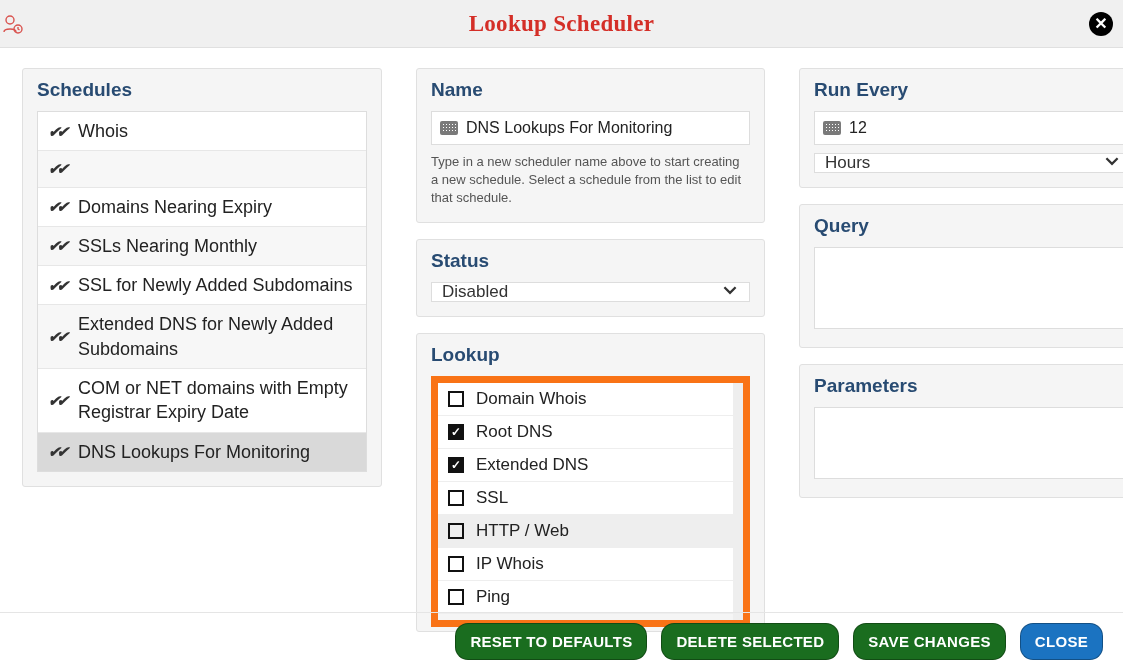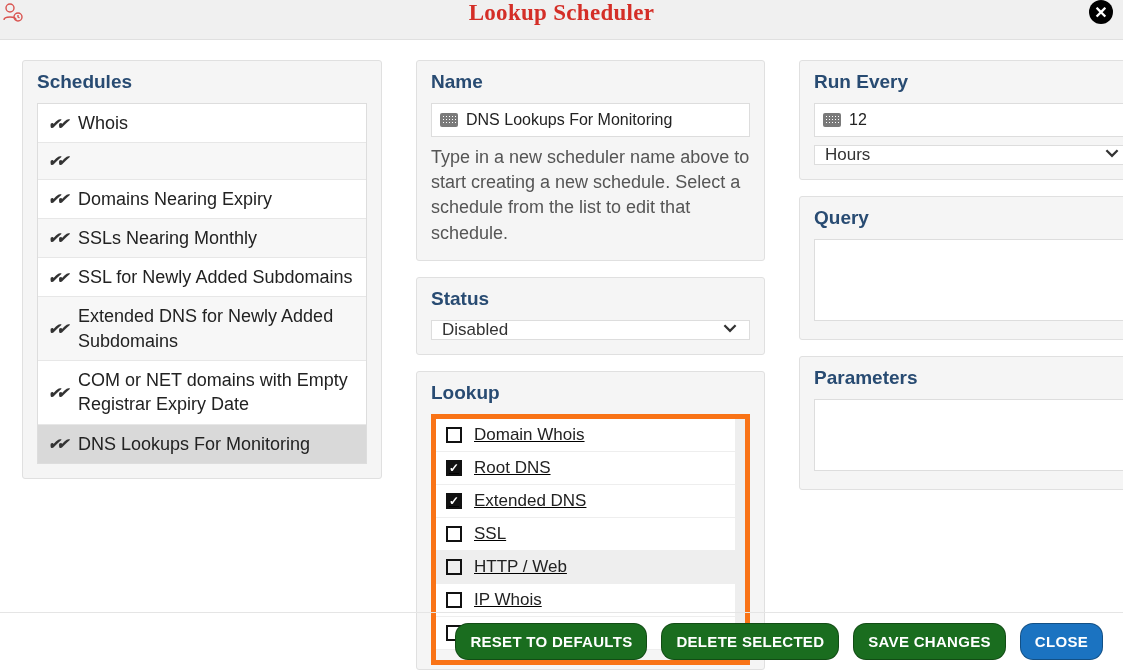--- a/index.html
+++ b/index.html
@@ -5,25 +5,25 @@
   * { box-sizing: border-box; margin: 0; padding: 0; }
   body {
     font-family: -apple-system, BlinkMacSystemFont, "Segoe UI", Arial, sans-serif;
     background: #fff;
     width: 1123px;
     height: 670px;
     overflow: hidden;
     position: relative;
   }
   .header {
-    height: 40px;
+    height: 48px;
     background: #f0f0f0;
     border-bottom: 1px solid #e0e0e0;
     display: flex;
-    align-items: flex-start;
+    align-items: center;
     position: relative;
     padding: 0 0;
   }
   .app-icon {
     width: 24px; height: 24px;
     color: #d9534f;
   }
   .title {
     position: absolute;
     left: 50%;
@@ -126,21 +126,21 @@
   .text-input {
     border: none;
     outline: none;
     height: 100%;
     flex: 1;
     font-size: 16px;
     color: #222;
     background: transparent;
   }
   .helper {
-    font-size: 18px;
+    font-size: 13px;
     color: #555;
     line-height: 1.4;
     margin-top: 8px;
   }
   
   .select-wrap {
     position: relative;
     background: #fff;
     border: 1px solid #ddd;
     height: 20px;
@@ -152,25 +152,24 @@
     cursor: pointer;
   }
   .select-wrap .chev {
     position: absolute;
     right: 12px;
     pointer-events: none;
   }
   .chev svg { width: 14px; height: 14px; }
   
   .lookup-list {
-    border: 5px solid #f97316;
+    border: 7px solid #f97316;
     height: 251px;
     overflow: hidden;
     position: relative;
-    text-decoration: underline;
   }
   .lookup-scroll {
     position: absolute;
     right: 0; top: 0; bottom: 0;
     width: 10px;
     background: #eee;
   }
   .lookup-item {
     display: flex;
     align-items: center;

